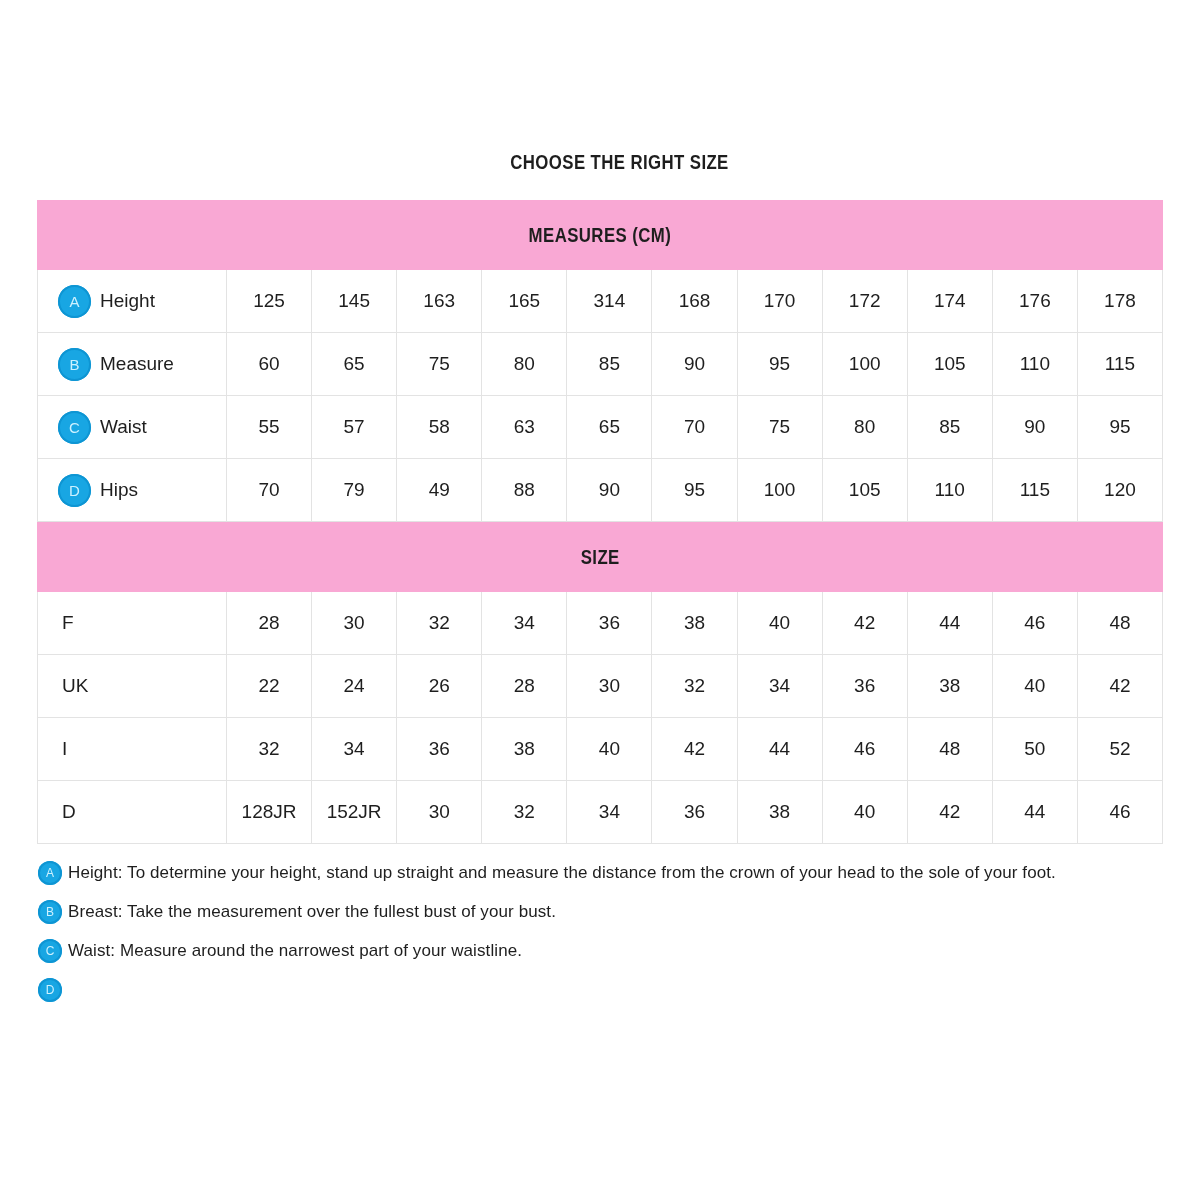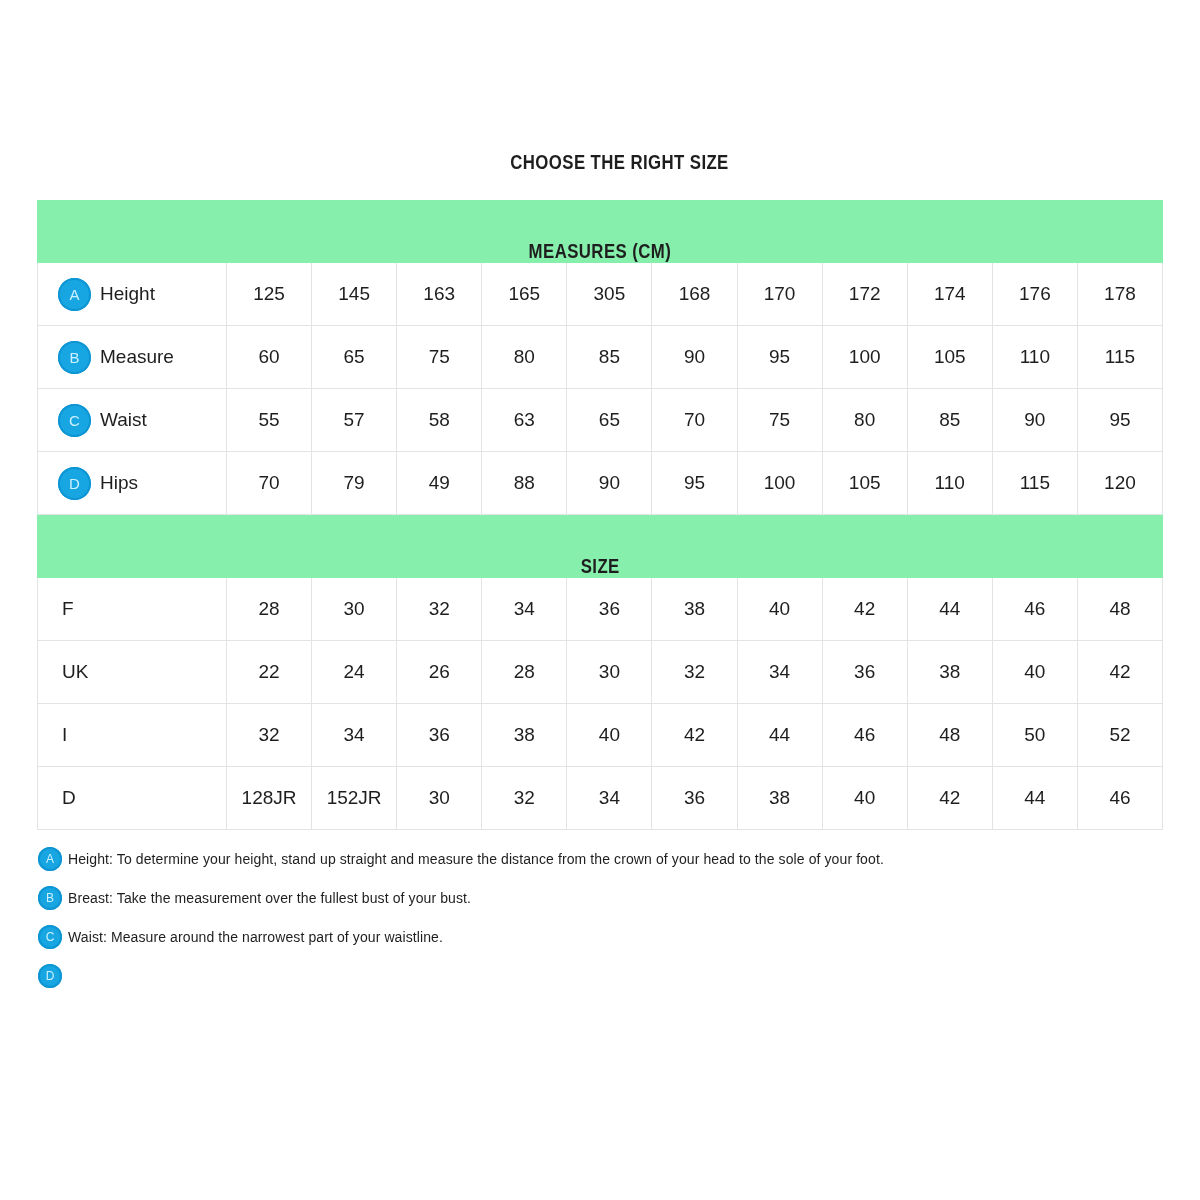--- a/index.html
+++ b/index.html
@@ -12,24 +12,24 @@
     font-size: 21px;
     font-weight: bold;
     letter-spacing: 0.5px;
     transform: scaleX(0.80);
     white-space: nowrap;
   }
 
   .size-table { margin: 28px 37px 0 37px; }
 
   .section-header {
-    height: 63px;
-    background: #86efac;
+    height: 70px;
+    background: #f9a8d4;
     display: flex;
-    align-items: flex-end;
+    align-items: center;
     justify-content: center;
   }
   .section-header span {
     display: inline-block;
     font-size: 20px;
     font-weight: bold;
     letter-spacing: 0.5px;
     transform: scaleX(0.84);
     white-space: nowrap;
   }
@@ -72,21 +72,21 @@
   }
 
   .notes { margin: 17px 37px 0 38px; }
   .note { display: flex; align-items: center; margin-bottom: 15px; }
   .note .badge {
     width: 24px; height: 24px; min-width: 24px;
     font-size: 12px;
     box-shadow: inset 0 0 0 2px #0e95d3;
     margin-right: 6px;
   }
-  .note-text { font-size: 14px; letter-spacing: 0.1px; }
+  .note-text { font-size: 17px; letter-spacing: 0.1px; }
 </style>
 </head>
 <body>
 
 <div class="page-title">
   <span>CHOOSE THE RIGHT SIZE</span>
 </div>
 
 <div class="size-table">
   <div class="section-header">
@@ -95,21 +95,21 @@
   <div class="measures-body">
       <div class="t-row">
         <div class="cell label-cell">
           <span class="badge">A</span>
           <span>Height</span>
         </div>
         <div class="cell">125</div>
         <div class="cell">145</div>
         <div class="cell">163</div>
         <div class="cell">165</div>
-        <div class="cell">305</div>
+        <div class="cell">314</div>
         <div class="cell">168</div>
         <div class="cell">170</div>
         <div class="cell">172</div>
         <div class="cell">174</div>
         <div class="cell">176</div>
         <div class="cell">178</div>
       </div>
       <div class="t-row">
         <div class="cell label-cell">
           <span class="badge">B</span>

